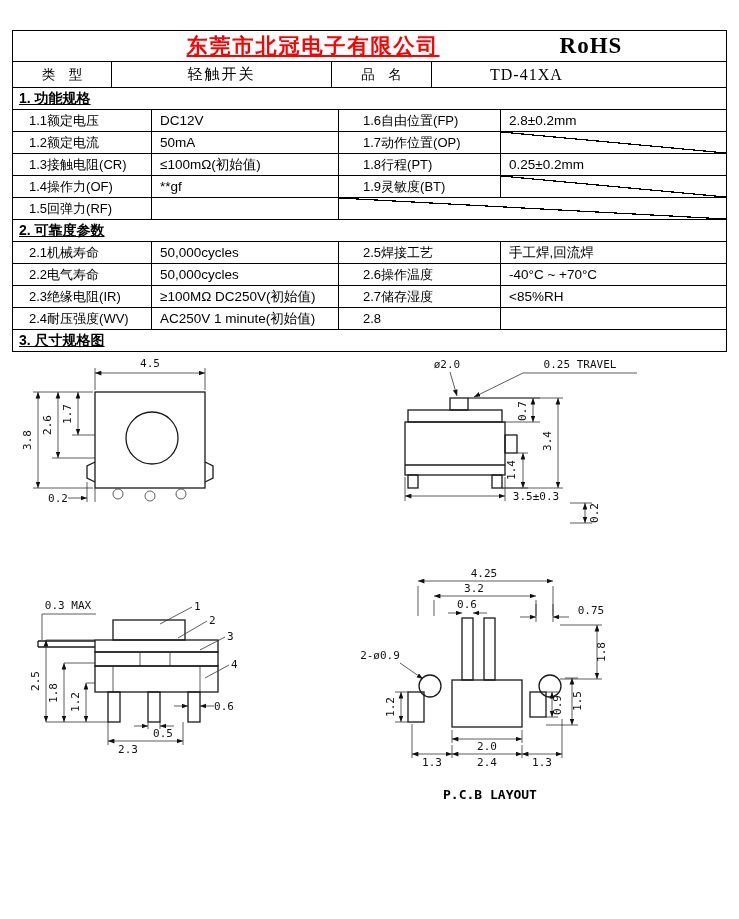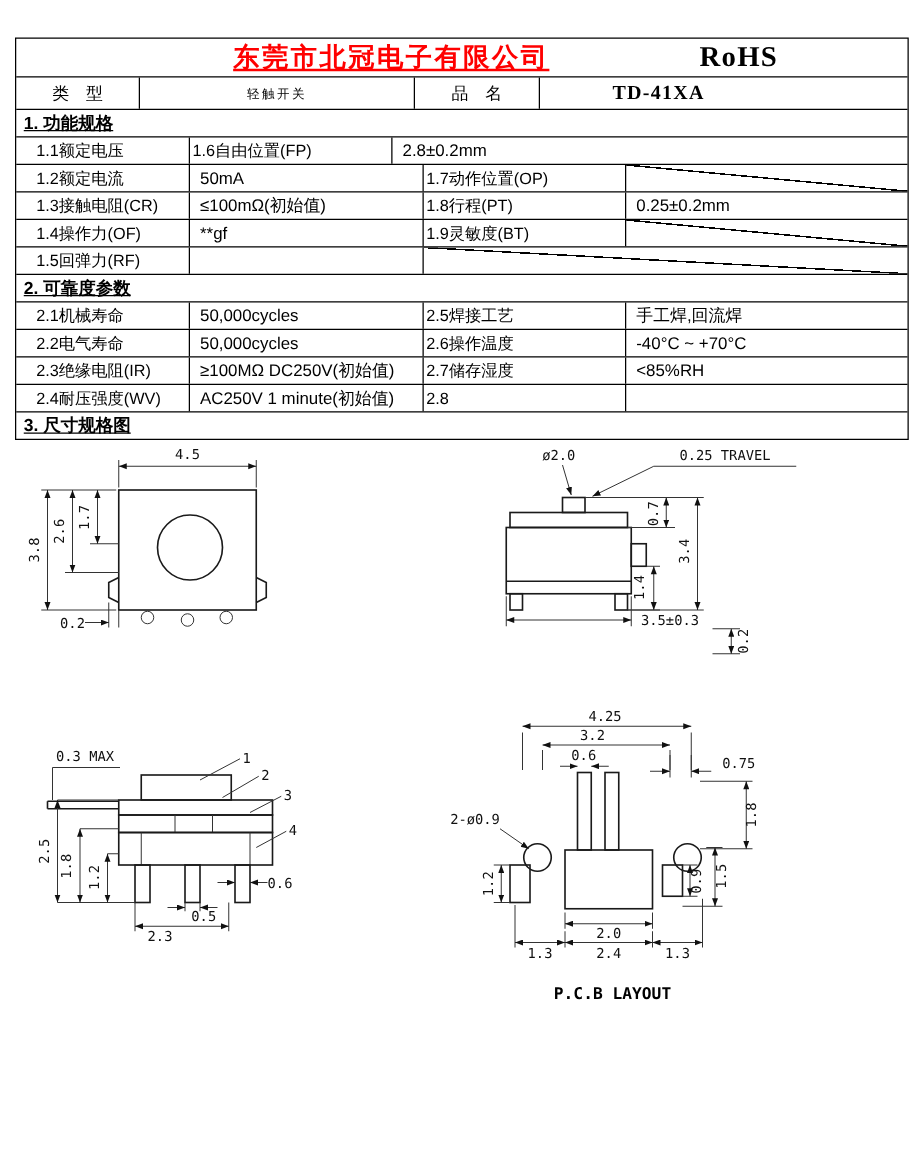--- a/index.html
+++ b/index.html
@@ -16,31 +16,31 @@
   .cell:first-child{border-left:none;}
 
   .rh{position:relative;height:30px;}
   .comp{position:absolute;left:50px;top:0;width:500px;height:30px;display:flex;align-items:center;justify-content:center;
         color:#f00;font-weight:bold;font-size:21px;letter-spacing:2px;text-decoration:underline;border:none;}
   .rohs{position:absolute;left:518px;top:0;width:120px;height:30px;display:flex;align-items:center;justify-content:center;
         font-family:"Liberation Serif",serif;font-weight:bold;font-size:23px;letter-spacing:1px;border:none;}
 
   .rt{height:26px;}
   .tA{width:98px;justify-content:center;text-align:center;}
-  .tB{width:220px;justify-content:center;font-size:10px;letter-spacing:2px;}
+  .tB{width:220px;justify-content:center;font-size:15px;letter-spacing:2px;}
   .tC{width:100px;justify-content:center;}
-  .tD{flex:1;justify-content:flex-start;padding-left:58px;font-family:"Liberation Serif",serif;font-weight:bold;font-size:16px;letter-spacing:1px;text-align:right;}
+  .tD{flex:1;justify-content:flex-start;padding-left:58px;font-family:"Liberation Serif",serif;font-weight:normal;font-size:16px;letter-spacing:1px;text-align:right;}
 
   .sec{height:22px;}
   .sec .full{width:100%;padding-left:6px;font-weight:bold;font-size:14px;border-left:none;text-decoration:underline;}
 
   .sp{height:22px;}
   .c1{width:126px;padding-left:4px;font-size:13px;margin-left:12px;}
   .c2{width:187px;padding-left:8px;}
-  .c3{width:162px;padding-left:2px;font-size:13px;text-align:right;}
+  .c3{width:162px;padding-left:24px;font-size:13px;text-align:right;}
   .c4{flex:1;padding-left:8px;}
   .diag{background:linear-gradient(to top right,transparent calc(50% - 0.6px),#000 calc(50% - 0.6px),#000 calc(50% + 0.6px),transparent calc(50% + 0.6px));}
 
   
   .drawings{position:absolute;left:0;top:0;pointer-events:none;}
   .part{fill:none;stroke:#1a1a1a;stroke-width:1.3;}
   .thin{fill:none;stroke:#333;stroke-width:0.8;}
   .dm{font-family:"DejaVu Sans Mono",monospace;font-size:11px;fill:#111;text-anchor:middle;}
   .dml{font-family:"DejaVu Sans Mono",monospace;font-size:11px;fill:#111;text-anchor:start;}
   .dmb{font-family:"DejaVu Sans Mono",monospace;font-size:13px;font-weight:bold;fill:#000;text-anchor:middle;}
@@ -63,20 +63,21 @@
       <div class="cell tC">品　名</div>
       <div class="cell tD">TD-41XA</div>
     </div>
 
     <div class="row sec">
       <div class="cell full">1.  功能规格</div>
     </div>
 
     <div class="row sp">
       <div class="cell c1">1.1额定电压</div>
+      <div class="cell c2">DC12V</div>
       <div class="cell c3">1.6自由位置(FP)</div>
       <div class="cell c4">2.8±0.2mm</div>
     </div>
     <div class="row sp">
       <div class="cell c1">1.2额定电流</div>
       <div class="cell c2">50mA</div>
       <div class="cell c3">1.7动作位置(OP)</div>
       <div class="cell c4 diag"></div>
     </div>
     <div class="row sp">

